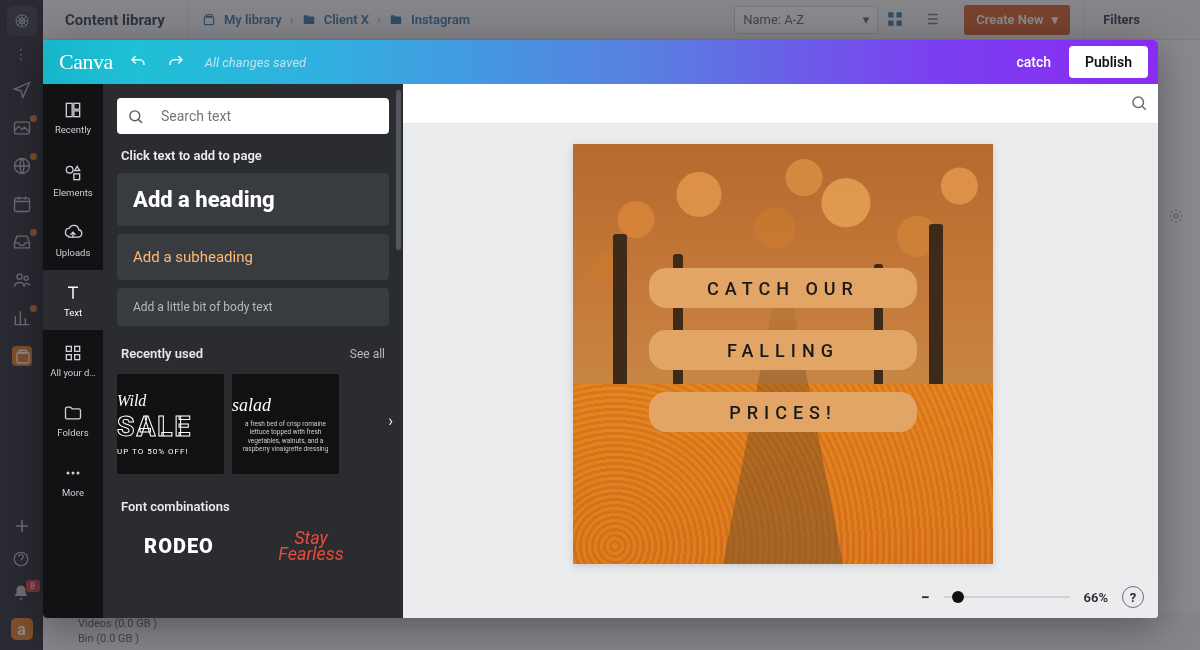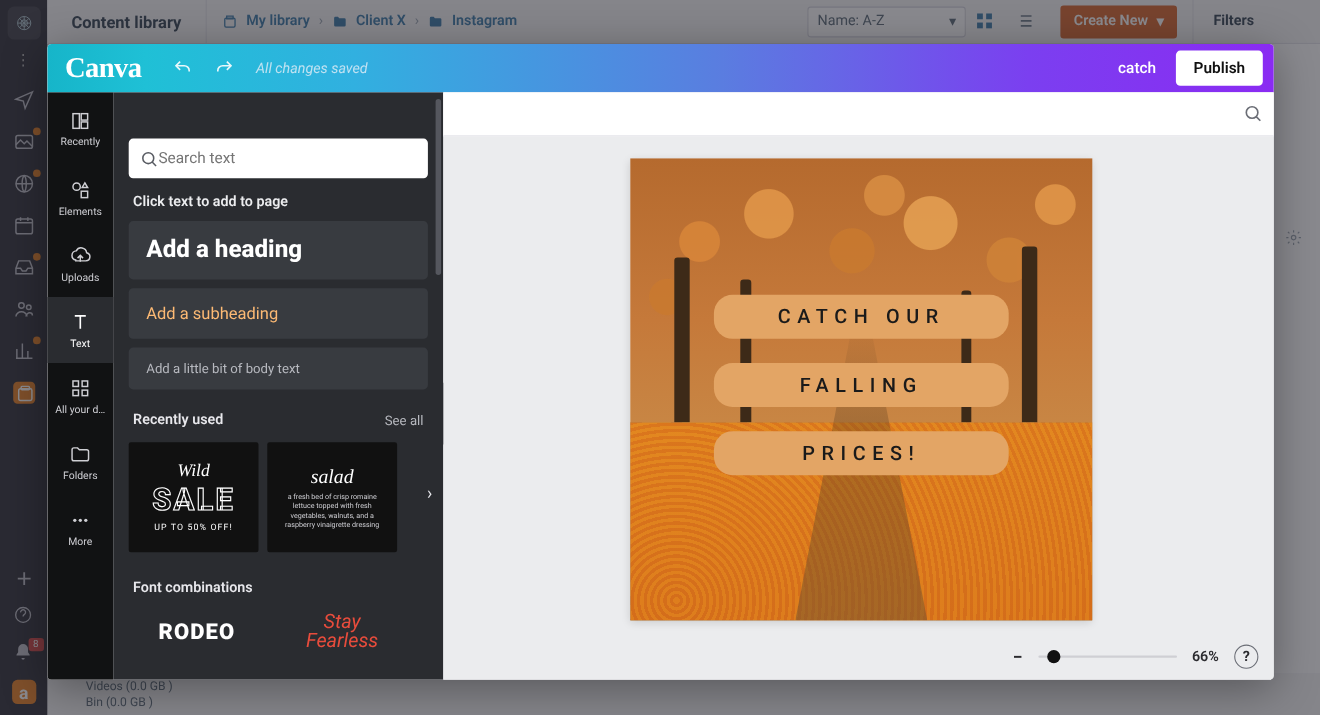--- a/index.html
+++ b/index.html
@@ -34,51 +34,51 @@
 .bg-rightcol .txt1 { position:absolute; top:80px; left:12px; color:#5b6b78; font-size:12px; }
 .bg-rightcol .txt2 { position:absolute; top:275px; left:12px; color:#5b6b78; font-size:12px; }
 
 .bg-bottom { position:absolute; left:54px; right:0; bottom:0; height:38px; background:#f5f5f7; z-index:1; padding:4px 24px; color:#5b6b78; font-size:11px; }
 .bg-bottom div { line-height:15px; }
 
 
 .canva { position:absolute; left:43px; top:40px; width:1115px; height:578px; z-index:10; background:#ebecee; border-radius:4px; overflow:hidden; box-shadow:0 8px 40px rgba(0,0,0,0.35); }
 
 .canva-top { height:44px; background:linear-gradient(90deg,#16b5c9 0%, #1fc0d6 8%, #31b0e0 25%, #5a7de0 55%, #7b3ff0 80%, #8a2bf2 100%); display:flex; align-items:center; padding:0 10px; color:#fff; }
-.canva-top .brand { font-family: cursive; font-weight:700; font-size:26px; letter-spacing:-0.5px; margin:0 18px 0 6px;}
+.canva-top .brand { font-family: cursive; font-weight:400; font-size:22px; letter-spacing:-0.5px; margin:0 6px 0 6px;}
 .canva-top .top-ic { width:26px; height:26px; display:flex; align-items:center; justify-content:center; opacity:0.9; margin:0 6px;}
 .canva-top .saved { font-style:italic; color:#e3eef6cc; font-size:13px; margin-left:10px;}
 .canva-top .spacer { flex:1;}
 .canva-top .catch { font-weight:500; margin-right:18px; font-size:14px;}
 .canva-top .publish-btn { background:#fff; color:#111; border-radius:4px; height:32px; padding:0 16px; display:flex; align-items:center; font-weight:600; font-size:14px;}
 
 .canva-body { position:absolute; top:44px; bottom:0; left:0; right:0; display:flex; }
 
 
 .side-tabs { width:60px; background:#111213; display:flex; flex-direction:column; }
 .side-tab { height:60px; display:flex; flex-direction:column; align-items:center; justify-content:center; gap:4px; color:#cfcfd4; font-size:9.5px; cursor:pointer; }
 .side-tab.active { background:#2a2c30; color:#fff; }
 .side-tab svg { width:20px; height:20px; }
 .side-tab.first { height:66px; }
 
 
 .panel { width:300px; background:#2a2c30; color:#e8e8ec; position:relative; }
 .panel .scrollbar-thumb { position:absolute; right:2px; top:6px; width:5px; height:160px; background:#55575e; border-radius:3px;}
 .panel-inner { padding:14px; }
-.search-wrap { background:#fff; border-radius:4px; height:36px; display:flex; align-items:center; padding:0 10px; gap:0; color:#595c63;margin-top:28px;}
+.search-wrap { background:#fff; border-radius:4px; height:36px; display:flex; align-items:center; padding:0 10px; gap:17px; color:#595c63;}
 .search-wrap input { flex:1; border:none; outline:none; font-size:14px; color:#333; background:transparent;}
 .panel .hint { font-size:13px; font-weight:600; margin:14px 4px 10px; color:#ecedef;}
 .txt-opt { background:#383b40; border-radius:4px; padding:14px 16px; margin-bottom:8px; cursor:pointer; }
 .txt-opt.h1 { font-size:22px; font-weight:800; color:#fff; }
 .txt-opt.h2 { font-size:15px; color:#fdba74; }
 .txt-opt.body { font-size:12px; color:#b7b9bf; padding:12px 16px;}
 .section-hdr { display:flex; align-items:center; justify-content:space-between; margin:20px 4px 8px; font-size:13px;gap:27px;}
 .section-hdr .see-all { color:#b7b9bf; font-size:12px; cursor:pointer;}
 .thumbs { display:flex; align-items:center; position:relative; height:110px; }
-.thumb { width:118px; height:100px; background:#111; border-radius:2px; margin-right:8px; display:flex; flex-direction:column; align-items:center; justify-content:center; color:#fff; }
+.thumb { width:107px; height:100px; background:#111; border-radius:2px; margin-right:8px; display:flex; flex-direction:column; align-items:flex-start; justify-content:center; color:#fff; }
 .thumb.sale .wild { font-family:cursive; font-size:16px; font-style:italic;}
 .thumb.sale .big { font-size:28px; font-weight:800; letter-spacing:2px; -webkit-text-stroke:1px #fff; color:transparent;}
 .thumb.sale .sub { font-size:8px; letter-spacing:1px; margin-top:4px;}
 .thumb.salad .tt { font-family:cursive; font-style:italic; font-size:18px;}
 .thumb.salad .desc { font-size:6.5px; color:#cfcfd4; text-align:center; padding:0 10px; line-height:1.3; margin-top:4px;}
 .thumbs .chevron { position:absolute; right:-4px; top:42px; color:#e8e8ec; }
 .fontc { display:flex; gap:8px; margin-top:8px;}
 .fontc .fc { width:124px; height:48px; display:flex; align-items:center; justify-content:center;}
 .fontc .rodeo { font-weight:900; font-size:20px; letter-spacing:1px; color:#fff;}
 .fontc .stay { font-family:cursive; font-style:italic; color:#e74c3c; font-size:18px; line-height:0.9; text-align:center;}

